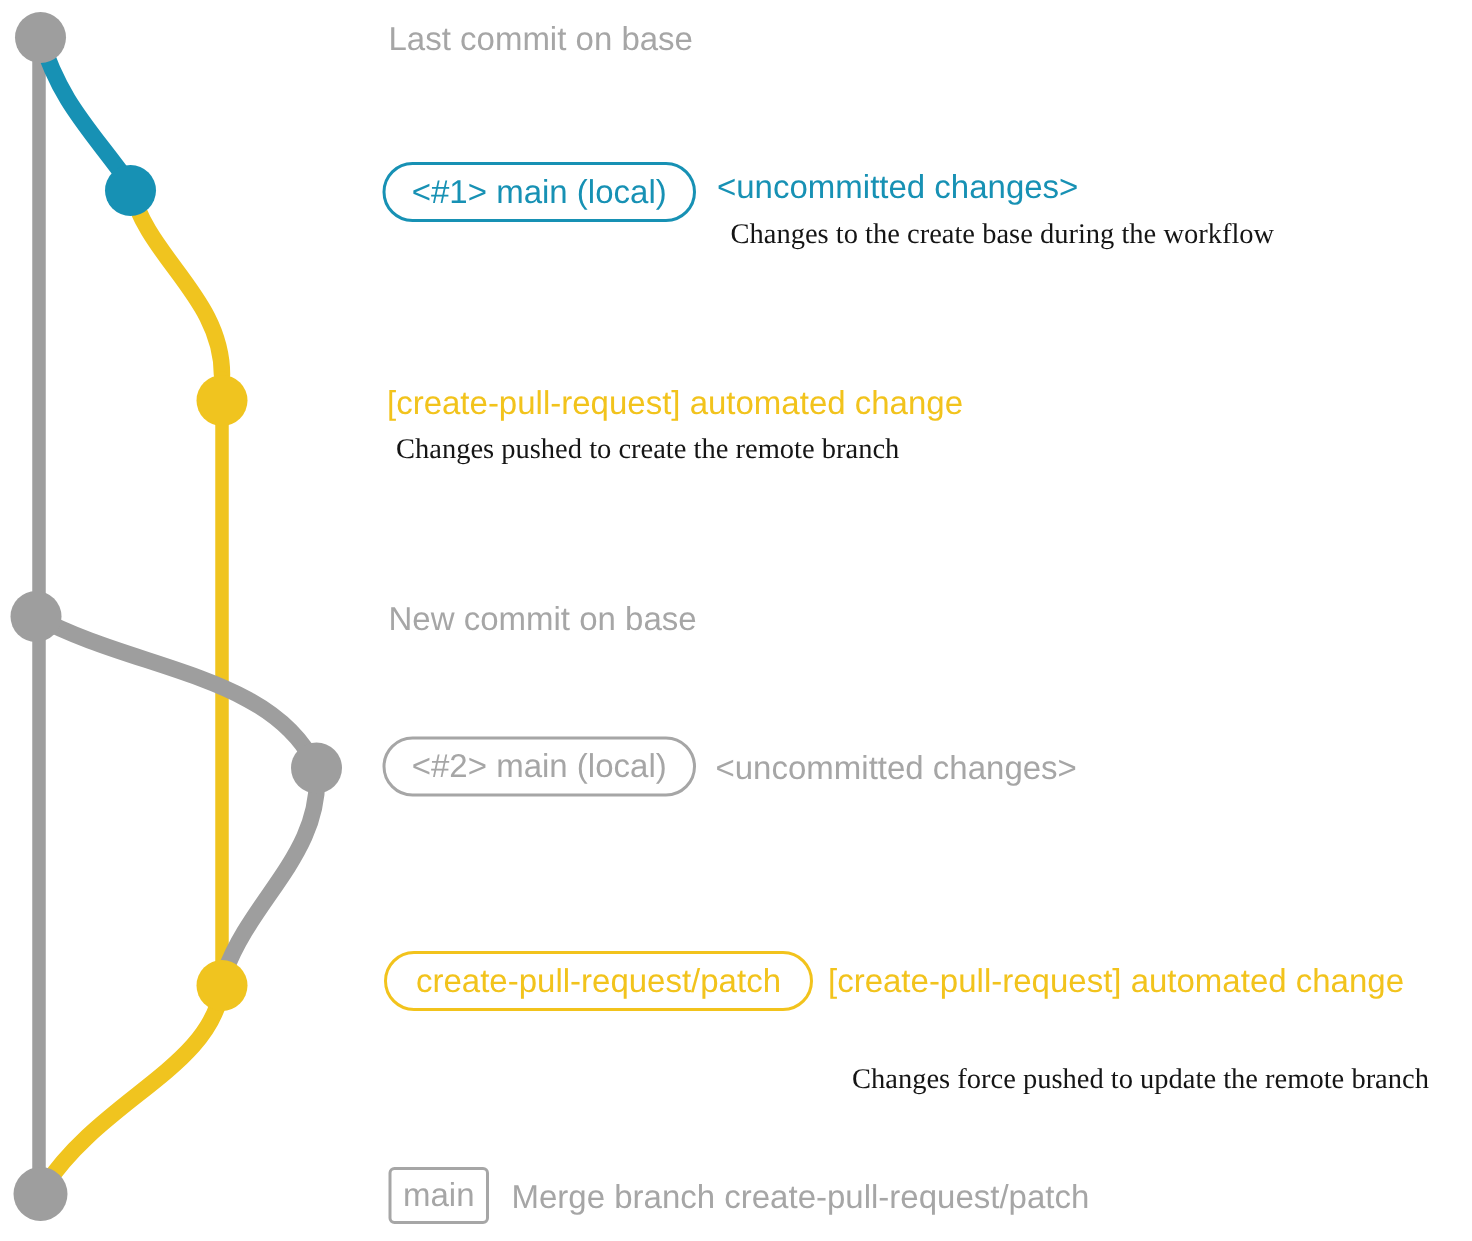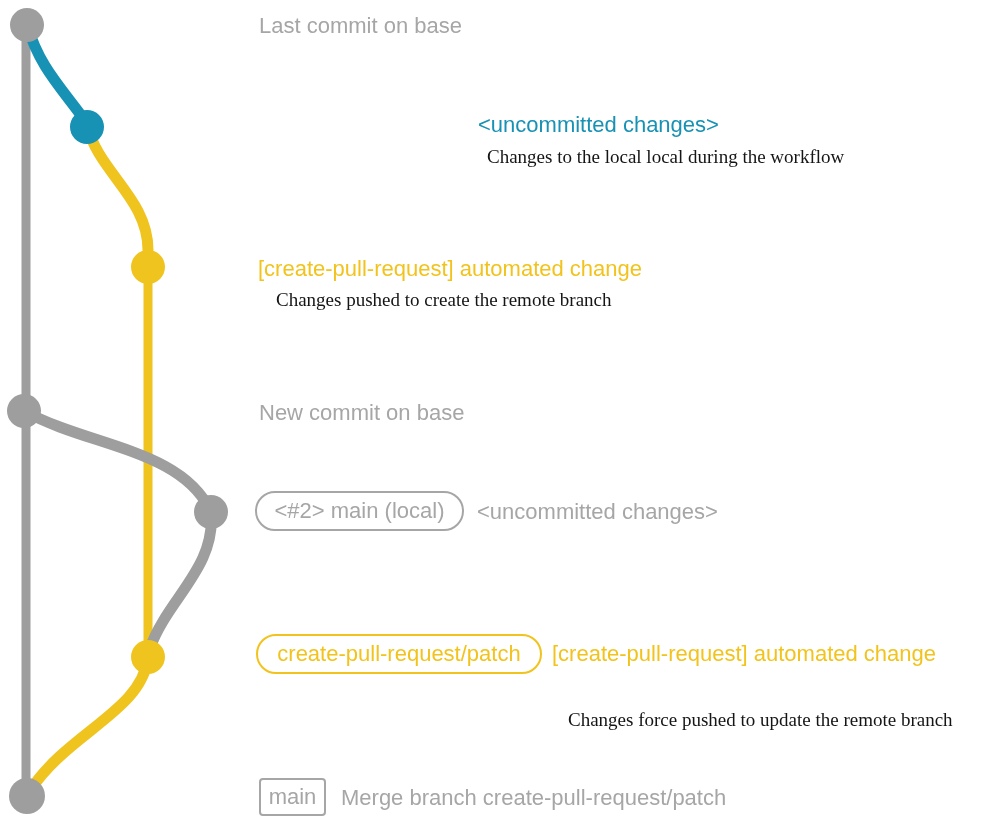--- a/index.html
+++ b/index.html
@@ -73,25 +73,28 @@
     <circle class="f-blue" cx="87" cy="127" r="17"></circle>
     <circle class="f-yellow" cx="148" cy="267" r="17"></circle>
     <circle class="f-gray" cx="24" cy="411" r="17"></circle>
     <circle class="f-gray" cx="211" cy="512" r="17"></circle>
     <circle class="f-yellow" cx="148" cy="657" r="17"></circle>
     <circle class="f-gray" cx="27" cy="796" r="18"></circle>
   </svg>
 
   <div class="label c-graytext" style="left:259px; top:13px;text-align:right;">Last commit on base</div>
 
+  <div class="badge c-blue" style="left:255px; top:108px; width:209px; height:40px;">
+    <span>&lt;#1&gt; main (local)</span>
+  </div>
   <div class="label c-blue" style="left:478px; top:112px;">&lt;uncommitted changes&gt;</div>
-  <div class="desc" style="left:487px; top:145px;">Changes to the local local during the workflow</div>
+  <div class="desc" style="left:487px; top:145px;">Changes to the create base during the workflow</div>
 
   <div class="label c-yellow" style="left:258px; top:256px;">[create-pull-request] automated change</div>
-  <div class="desc" style="left:276px; top:288px;">Changes pushed to create the remote branch</div>
+  <div class="desc" style="left:264px; top:288px;">Changes pushed to create the remote branch</div>
 
   <div class="label c-graytext" style="left:259px; top:400px;">New commit on base</div>
 
   <div class="badge c-graytext" style="left:255px; top:491px; width:209px; height:40px;">
     <span>&lt;#2&gt; main (local)</span>
   </div>
   <div class="label c-graytext" style="left:477px; top:499px;">&lt;uncommitted changes&gt;</div>
 
   <div class="badge c-yellow" style="left:256px; top:634px; width:286px; height:40px;">
     <span>create-pull-request/patch</span>

